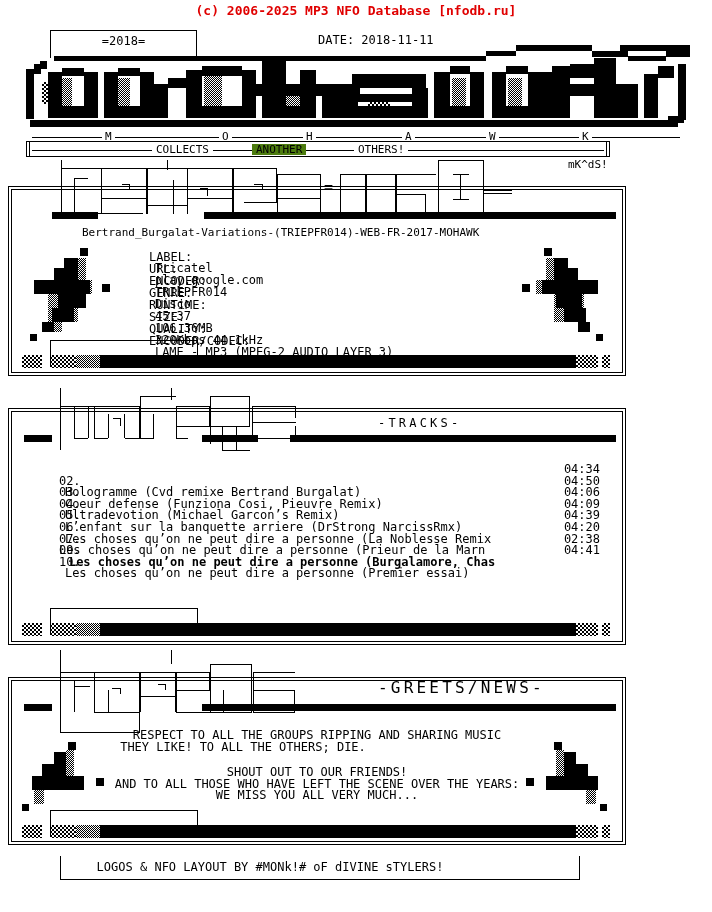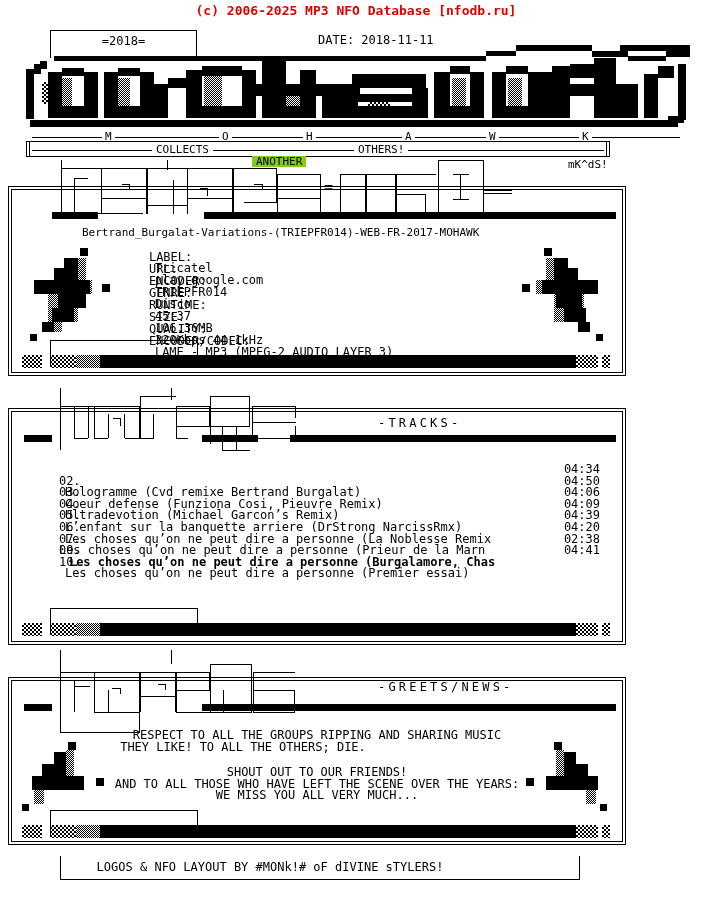--- a/index.html
+++ b/index.html
@@ -161,21 +161,21 @@
   <div class="txt sm" style="left:378px;top:0px;background:#fff;padding:0 3px;">A</div>
   <div class="txt sm" style="left:462px;top:0px;background:#fff;padding:0 3px;">W</div>
   <div class="txt sm" style="left:555px;top:0px;background:#fff;padding:0 3px;">K</div>
 </div>
 
 <div class="thinbox" style="left:26px;top:141px;width:584px;height:16px;"></div>
 <div class="vr" style="left:29px;top:141px;height:16px;"></div>
 <div class="vr" style="left:606px;top:141px;height:16px;"></div>
 <div class="hr" style="left:32px;top:150px;width:572px;"></div>
 <div class="txt sm" style="left:152px;top:144px;background:#fff;padding:0 4px;">COLLECTS</div>
-<div class="txt sm" style="left:252px;top:156px;background:#84cc16;padding:0 4px;">ANOTHER</div>
+<div class="txt sm" style="left:252px;top:144px;background:#4d7c0f;padding:0 4px;">ANOTHER</div>
 <div class="txt sm" style="left:354px;top:144px;background:#fff;padding:0 4px;">OTHERS!</div>
 
 <div class="txt sm" style="left:568px;top:159px;">mK^dS!</div>
 
 <div class="frame" style="left:8px;top:186px;width:618px;height:190px;"></div>
 
 <div style="position:absolute;left:40px;top:160px;width:540px;height:58px;">
   <div class="vr" style="left:21px;top:0px;height:54px;"></div>
   <div class="hr" style="left:21px;top:8px;width:64px;"></div>
   <div class="vr" style="left:34px;top:18px;height:36px;"></div>
@@ -476,21 +476,21 @@
   <div class="hr" style="left:213px;top:22px;width:42px;"></div>
   <div class="hr" style="left:213px;top:40px;width:42px;"></div>
   <div class="vr" style="left:254px;top:40px;height:22px;"></div>
   <div class="hr" style="left:213px;top:62px;width:42px;"></div>
   <div class="vr" style="left:213px;top:40px;height:22px;"></div>
 </div>
 
 <div class="blk" style="left:24px;top:704px;width:28px;height:7px;"></div>
 <div class="blk" style="left:202px;top:704px;width:414px;height:7px;"></div>
 
-<div class="txt sp" style="left:378px;top:682px;font-size:12px;">-GREETS/NEWS-</div>
+<div class="txt sp" style="left:378px;top:682px;font-size:16px;">-GREETS/NEWS-</div>
 
 <div style="position:absolute;left:22px;top:742px;width:96px;height:72px;">
   <div class="blk" style="left:46px;top:0px;width:8px;height:8px;"></div>
   <div class="d50" style="left:44px;top:8px;width:8px;height:26px;"></div>
   <div class="blk" style="left:32px;top:10px;width:12px;height:24px;"></div>
   <div class="blk" style="left:20px;top:22px;width:24px;height:12px;"></div>
   <div class="blk" style="left:10px;top:34px;width:52px;height:14px;"></div>
   <div class="blk" style="left:74px;top:36px;width:8px;height:8px;"></div>
   <div class="d50" style="left:12px;top:48px;width:10px;height:14px;"></div>
   <div class="blk" style="left:0px;top:62px;width:7px;height:7px;"></div>

